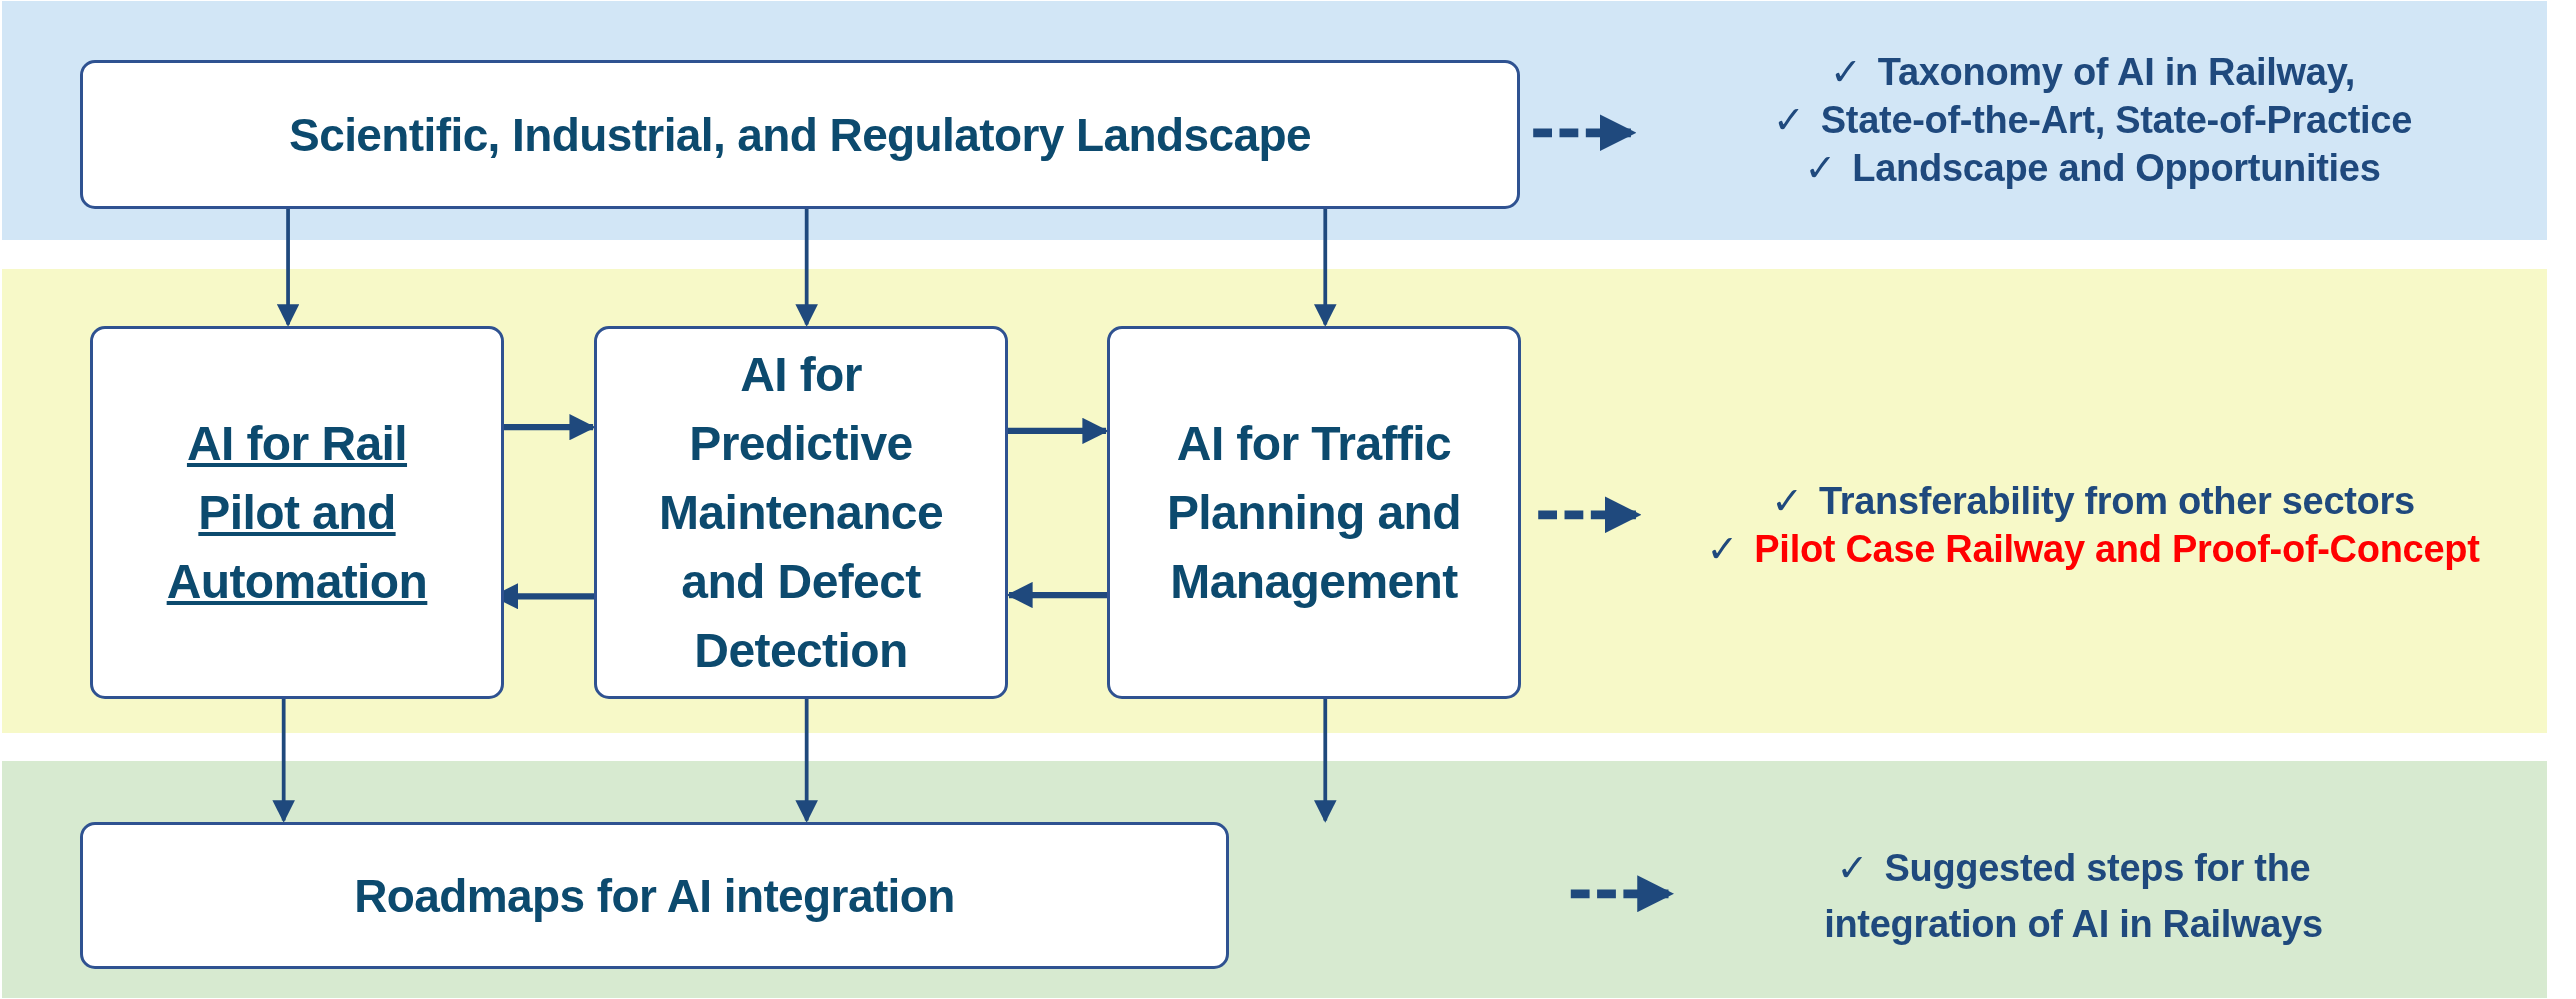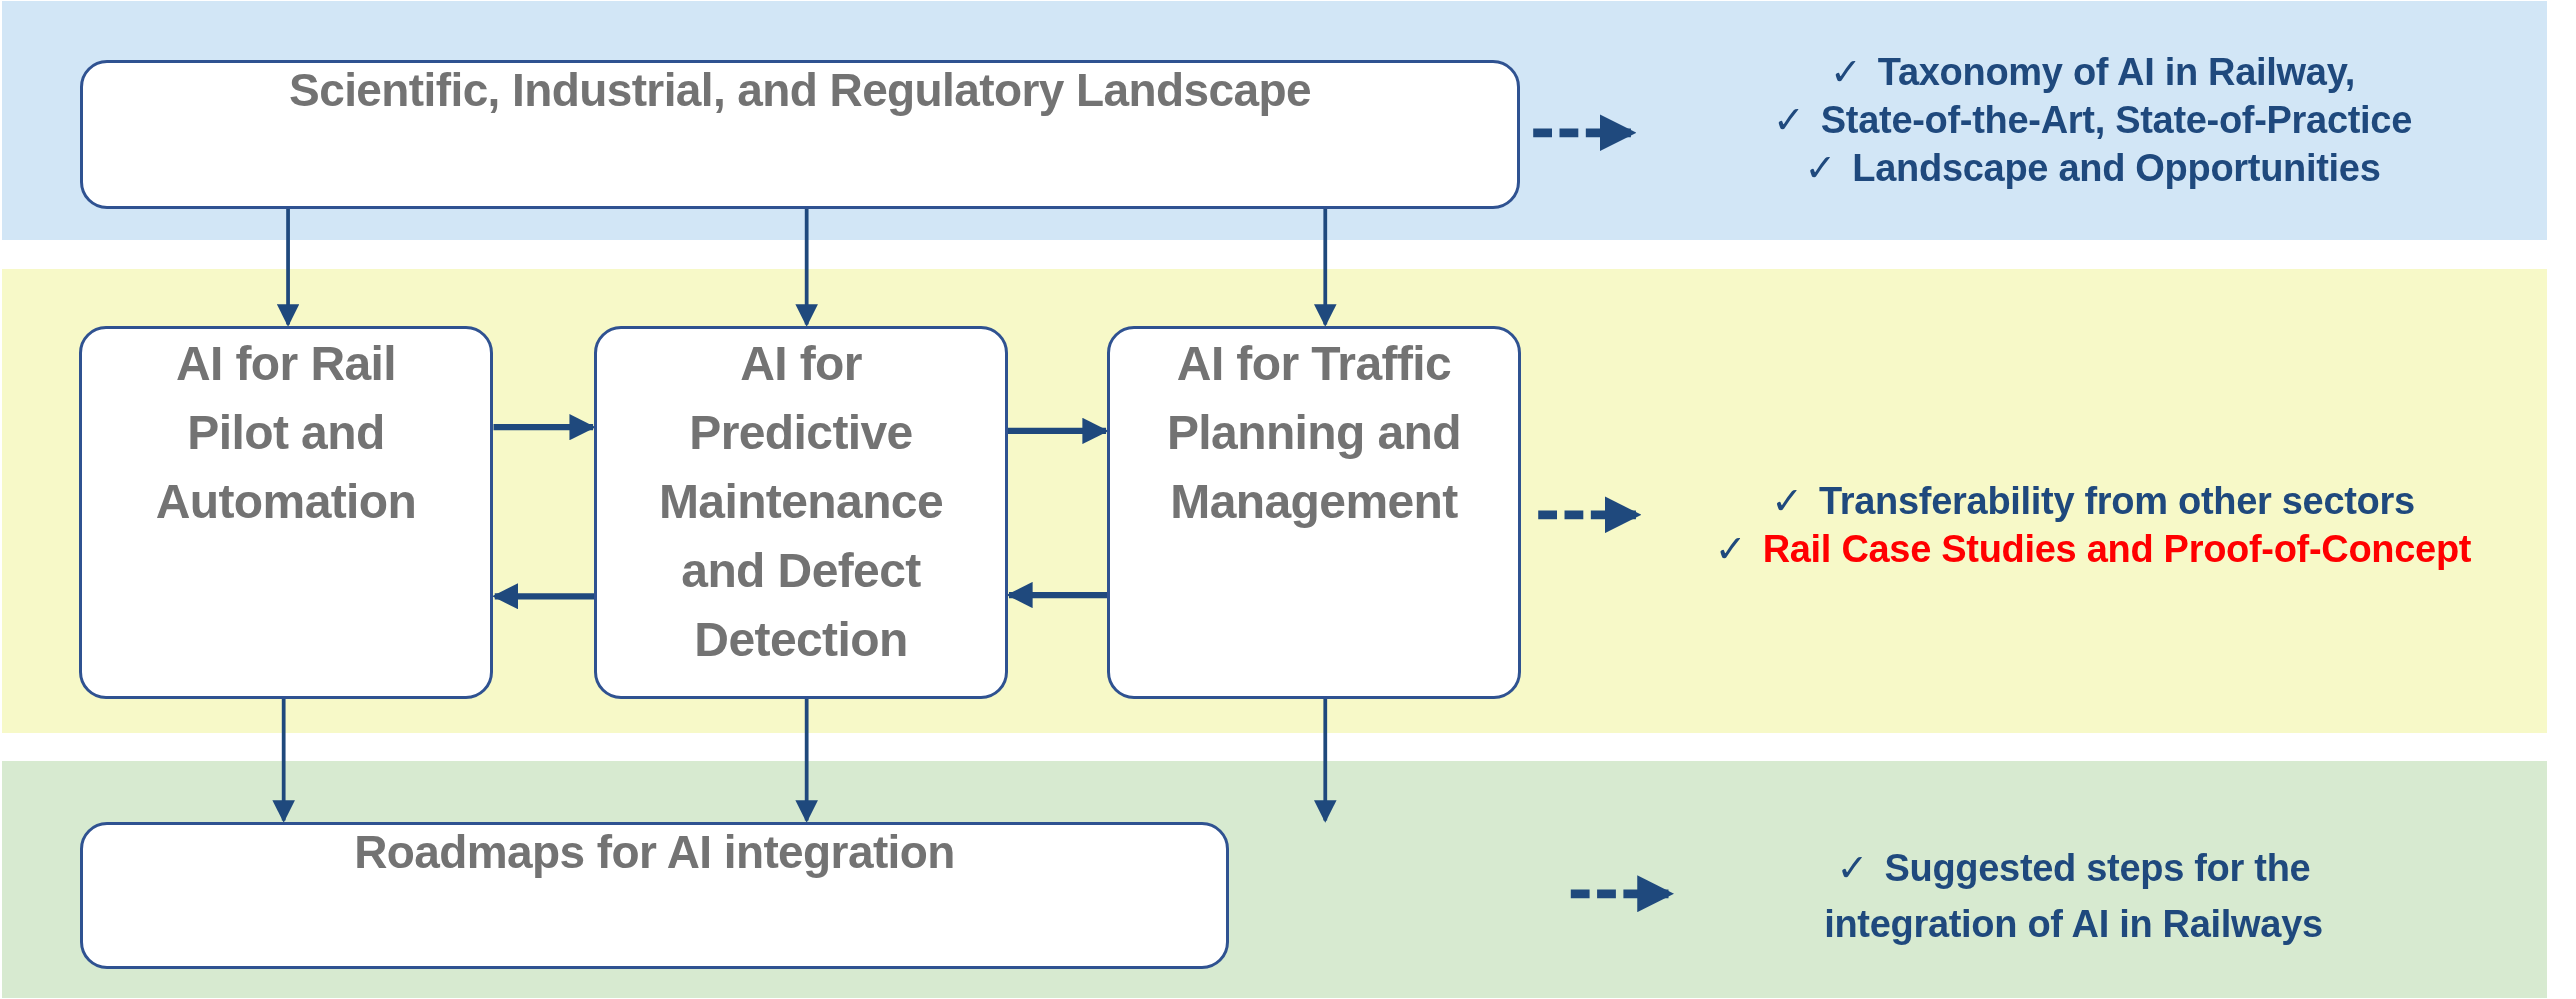--- a/index.html
+++ b/index.html
@@ -2,27 +2,27 @@
 <html style="font-size:10px"><head>
 <meta charset="utf-8">
 <style>
   html, body { margin: 0; padding: 0; background: #ffffff; }
   body { width: 2576px; height: 999px; position: relative; overflow: hidden;
          font-family: "Liberation Sans", "DejaVu Sans", sans-serif; }
   .band { position: absolute; left: 1.9px; width: 2545px; }
   .band-blue { top: 1.3px; height: 239px; background: #d2e6f6; }
   .band-yellow { top: 269px; height: 464px; background: #f7f9c8; }
   .band-green { top: 761px; height: 237px; background: #d7ead0; }
-  .box { position: absolute; background: #ffffff; border: 3.1px solid #2f5291; border-radius: 27px;
-         box-sizing: border-box; display: flex; justify-content: center;
-         text-align: center; color: #737373; font-weight: bold; }
+  .box { position: absolute; background: #ffffff; border: 3.1px solid #2f5291; border-radius: 15px;
+         box-sizing: border-box; display: flex; align-items: center; justify-content: center;
+         text-align: center; color: #0c4a6e; font-weight: bold; }
   .box-wide { font-size: 46px; letter-spacing: -0.6px; }
   .box-tall { font-size: 48px; line-height: 69px; letter-spacing: -0.6px; padding: 0 6.3px; }
   #box-top { left: 80px; top: 60px; width: 1440px; height: 149px; }
-  #box-1 { left: 79px; top: 326px; width: 414px; height: 373px; }
+  #box-1 { left: 90px; top: 326px; width: 414px; height: 373px; text-decoration: underline; }
   #box-2 { left: 594px; top: 326px; width: 414px; height: 373px; }
   #box-3 { left: 1107px; top: 326px; width: 414px; height: 373px; }
   #box-bottom { left: 80px; top: 822px; width: 1149px; height: 147px; }
   svg.connectors { position: absolute; left: 0; top: 0; width: 2576px; height: 999px; pointer-events: none; }
   .notes { position: absolute; color: #1f497d; font-weight: bold; font-size: 38px; letter-spacing: -0.3px; text-align: center; }
   .notes .line { display: block; white-space: nowrap; line-height: 48px; }
   .notes .check { font-weight: normal; margin-right: 16.3px; }
   .notes .red { color: #ff0000; }
   #notes-top { left: 1679px; top: 48px; width: 827px; }
   #notes-mid { left: 1642px; top: 477px; width: 902px; }
@@ -99,20 +99,20 @@
 </div>
 
 <div id="notes-top" class="notes">
   <span class="line"><span class="check">✓</span><span>Taxonomy of AI in Railway,</span></span>
   <span class="line"><span class="check">✓</span><span>State-of-the-Art, State-of-Practice</span></span>
   <span class="line"><span class="check">✓</span><span>Landscape and Opportunities</span></span>
 </div>
 
 <div id="notes-mid" class="notes">
   <span class="line"><span class="check">✓</span><span>Transferability from other sectors</span></span>
-  <span class="line"><span class="check">✓</span><span class="red">Rail Case Studies and Proof-of-Concept</span></span>
+  <span class="line"><span class="check">✓</span><span class="red">Pilot Case Railway and Proof-of-Concept</span></span>
 </div>
 
 <div id="notes-bottom" class="notes">
   <span class="line"><span class="check">✓</span><span>Suggested steps for the</span></span>
   <span class="line"><span>integration of AI in Railways</span></span>
 </div>
 
 
 </body></html>

